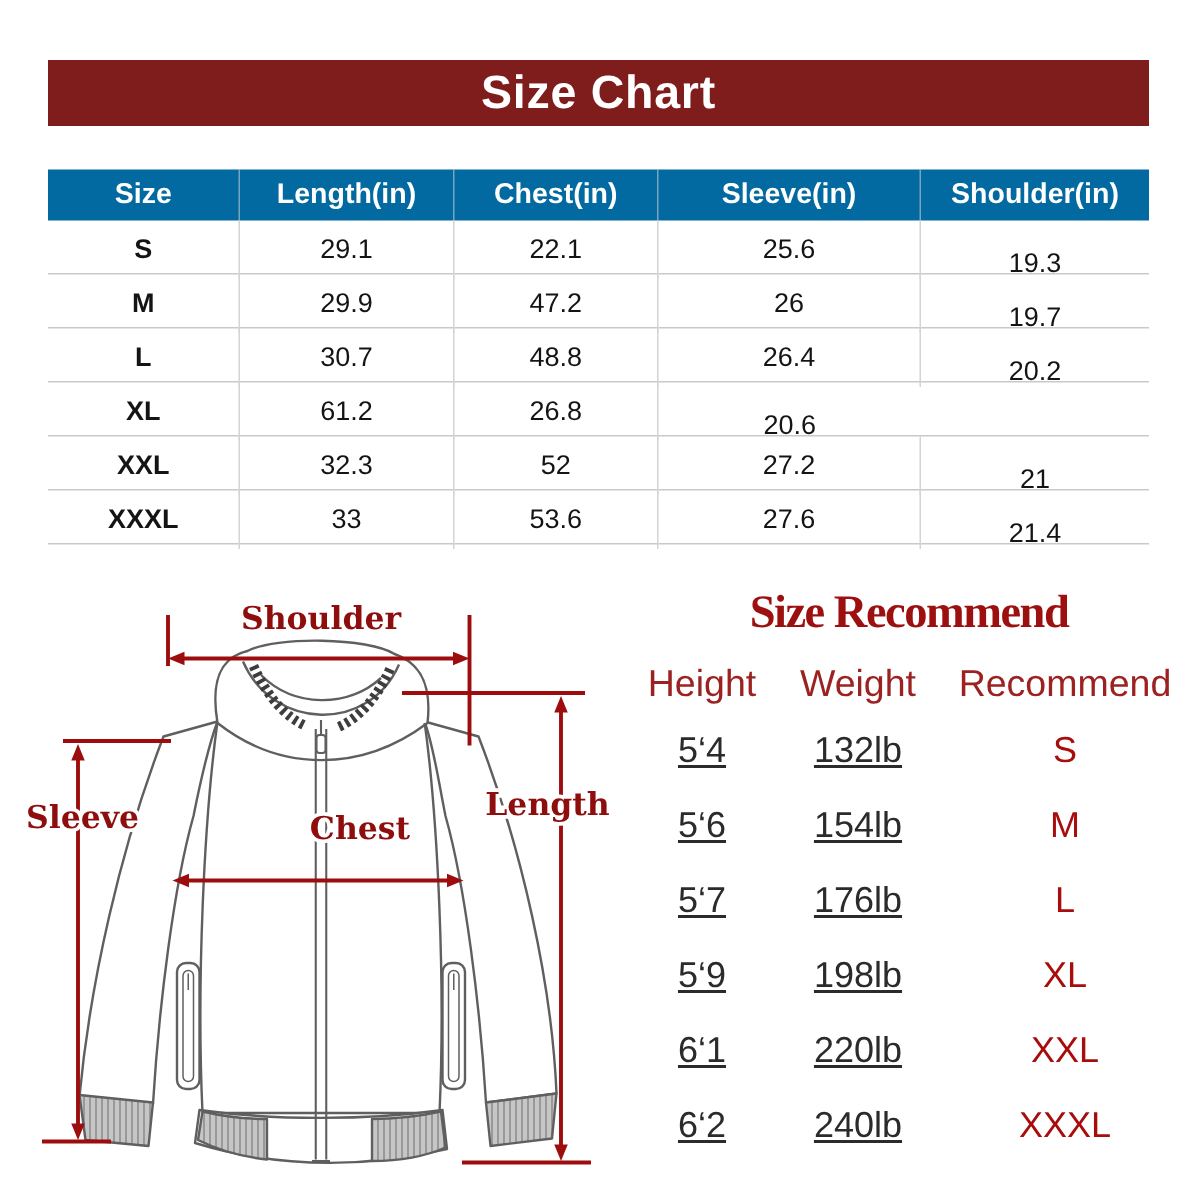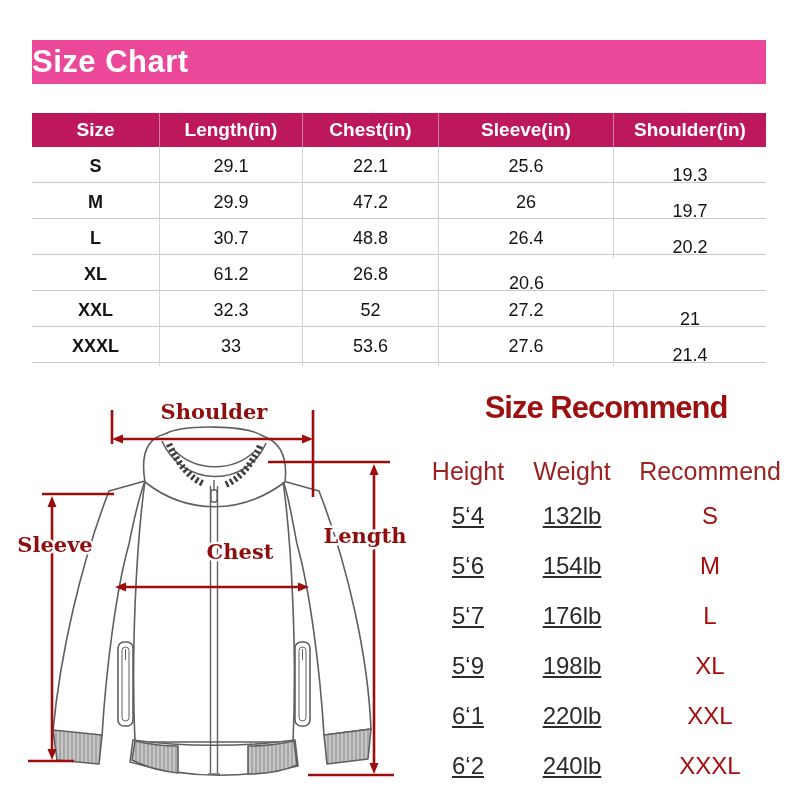--- a/index.html
+++ b/index.html
@@ -1,45 +1,45 @@
 <!DOCTYPE html>
 <html><head>
 <meta charset="utf-8">
 <style>
   html,body{margin:0;padding:0;background:#ffffff;}
   .stage{position:relative;width:800px;height:800px;background:#ffffff;overflow:hidden;
          font-family:"Liberation Sans",sans-serif;}
 
   
-  .banner{position:absolute;left:32px;top:40px;width:734px;height:44px;background:#ec4899;
-          display:flex;align-items:center;}
+  .banner{position:absolute;left:32px;top:40px;width:734px;height:44px;background:#7f1d1d;
+          display:flex;align-items:center;justify-content:center;}
   .banner-title{color:#ffffff;font-size:31px;font-weight:bold;letter-spacing:.5px;}
 
   
   .size-table{position:absolute;left:32px;top:113px;width:734px;}
   .tr{display:grid;grid-template-columns:128px 143px 136px 175px 152px;}
-  .tr.head{background:#be185d;height:34px;}
+  .tr.head{background:#0369a1;height:34px;}
   .tr.head .td{color:#ffffff;font-weight:bold;font-size:19px;border-right:1px solid rgba(215,215,215,.55);}
   .tr.head .td:last-child{border-right:none;}
   .tr.body{height:35px;border-bottom:1px solid #c9c9c9;}
   .td{display:flex;align-items:center;justify-content:center;font-size:18px;color:#141414;}
   .tr.body .td{border-right:1px solid #d4d4d4;}
   .tr.body .td:last-child{border-right:none;margin-top:18px;}
   .td.size-col{font-weight:bold;}
 
   
   .diagram{position:absolute;left:2px;top:394px;width:440px;height:412px;}
   .dim-label{font-family:"DejaVu Serif",serif;font-weight:bold;fill:#8e0e0e;font-size:21px;}
   .halo{paint-order:stroke;stroke:#ffffff;stroke-width:5px;}
 
   
   .recommend{position:absolute;left:420px;top:388px;width:372px;}
-  .rec-title{font-family:Liberation Sans, sans-serif;font-weight:bold;font-size:31px;color:#9c1010;
+  .rec-title{font-family:Liberation Serif, serif;font-weight:bold;font-size:31px;color:#9c1010;
              text-align:center;line-height:40px;letter-spacing:-1px;}
-  .rec-grid{display:grid;grid-template-columns:96px 112px 164px;margin-top:23px;}
+  .rec-grid{display:grid;grid-template-columns:96px 112px 164px;margin-top:8px;}
   .rec-cell{display:flex;align-items:center;justify-content:center;}
   .rec-head{height:40px;color:#9c2222;font-size:25px;}
   .rec-val{height:50px;color:#2b2b2b;font-size:24px;text-decoration:underline;}
   .rec-size{height:50px;color:#a80c0c;font-size:24px;}
 </style>
 </head>
 <body>
 
 <div class="stage">
 

